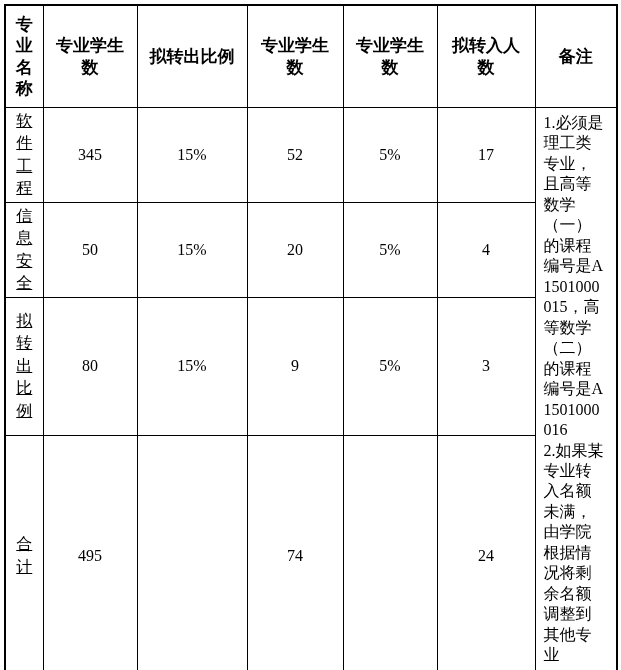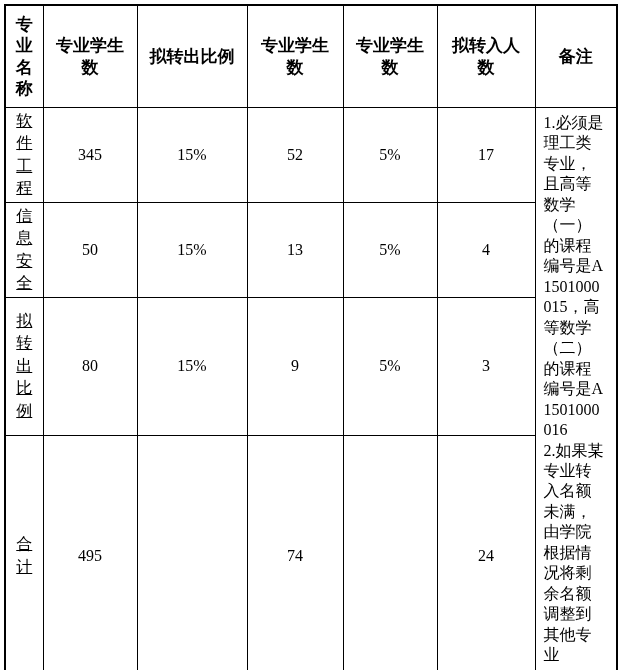--- a/index.html
+++ b/index.html
@@ -101,21 +101,21 @@
         <td class="num-cell">5%</td>
         <td class="num-cell">17</td>
         <td class="remarks-cell" rowspan="4">1.必须是理工类专业，且高等数学（一）的课程编号是A1501000015，高等数学（二）的课程编号是A1501000016
 2.如果某专业转入名额未满，由学院根据情况将剩余名额调整到其他专业</td>
       </tr>
 
       <tr class="row-1">
         <td class="major-cell">信息安全</td>
         <td class="num-cell">50</td>
         <td class="num-cell">15%</td>
-        <td class="num-cell">13</td>
+        <td class="num-cell">20</td>
         <td class="num-cell">5%</td>
         <td class="num-cell">4</td>
       </tr>
 
       <tr class="row-2">
         <td class="major-cell">拟转出比例</td>
         <td class="num-cell">80</td>
         <td class="num-cell">15%</td>
         <td class="num-cell">9</td>
         <td class="num-cell">5%</td>

